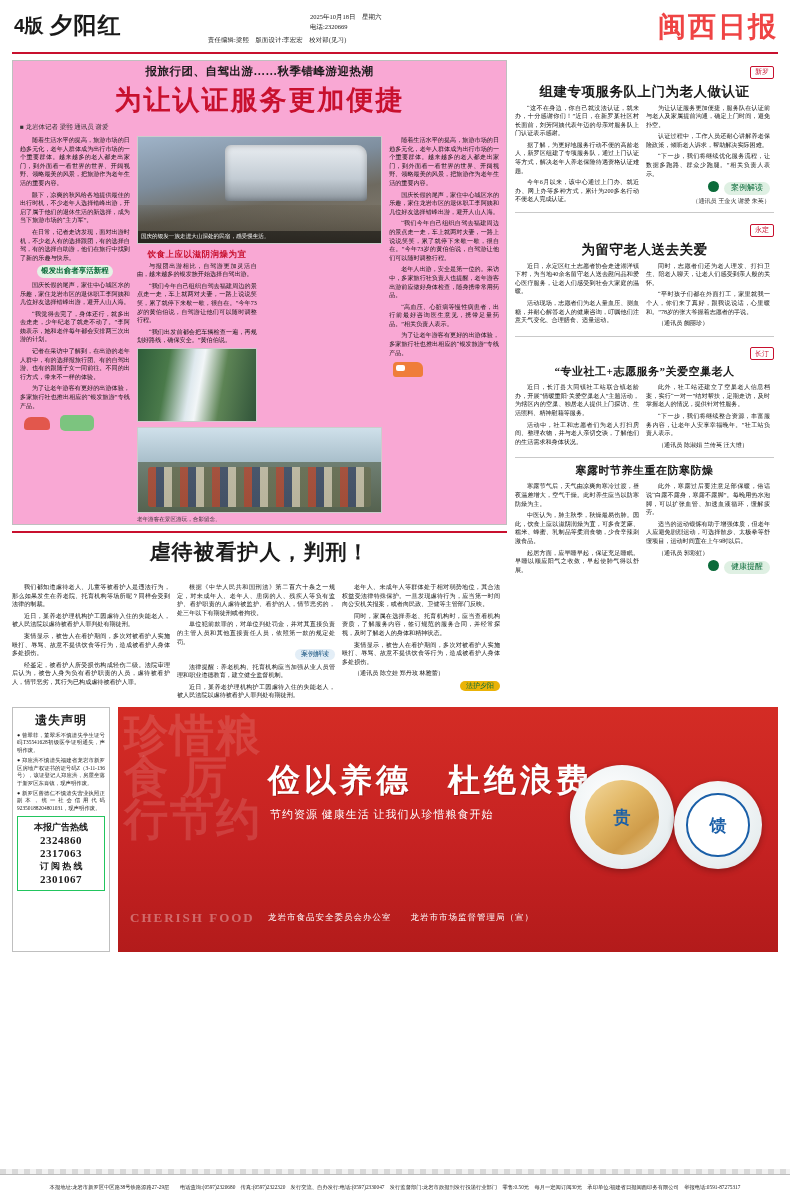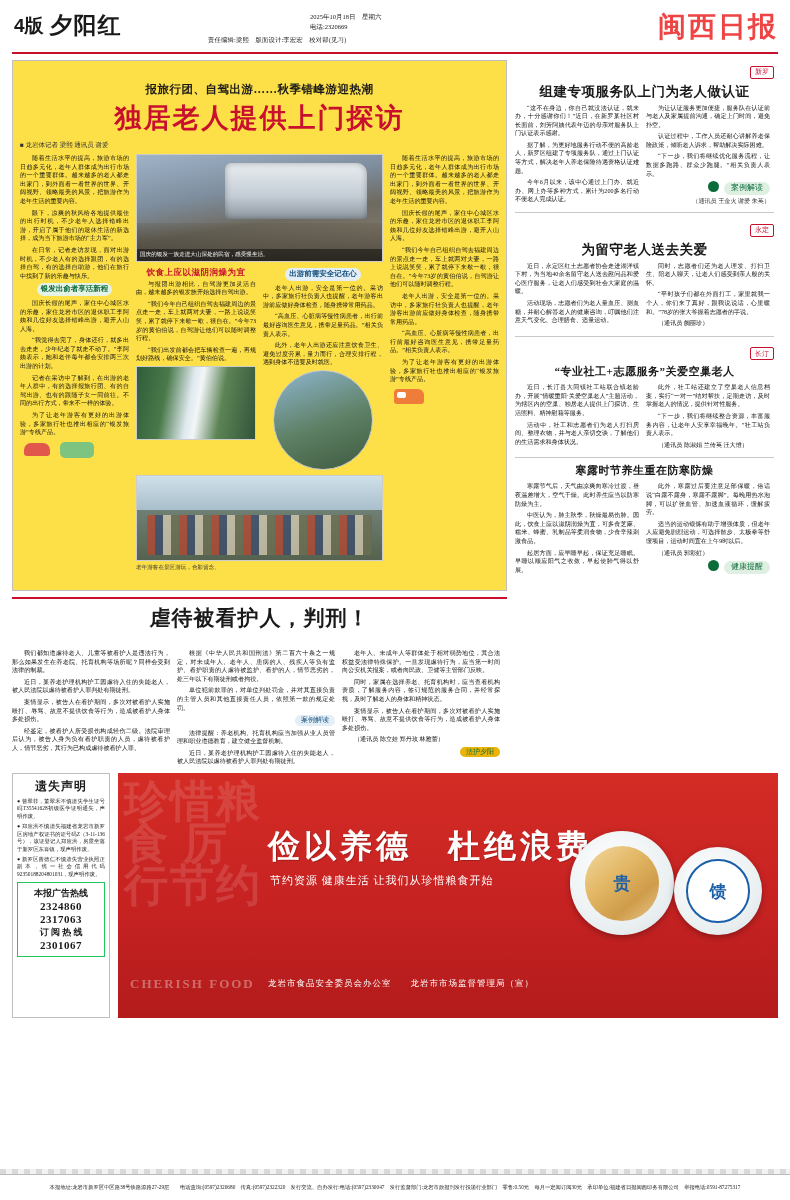--- a/index.html
+++ b/index.html
@@ -43,21 +43,21 @@
   }
   .mh-rule { position:absolute; left:12px; right:12px; top:52px; height:2px; background:#c8102e; }
 
   
   .content { display:flex; padding:4px 12px 0 12px; gap:8px; }
   .col-left { width:495px; }
   .col-right { width:259px; }
 
   
   .box {
-    border:1px solid #bfbfbf; padding:19px 7px; background:#fde047;
+    border:1px solid #bfbfbf; padding:1px 7px; background:#f9a8d4;
   }
   .kicker {
     font-size:11.5px; font-weight:bold; text-align:center; letter-spacing:0.5px;
     margin:2px 0 3px 0;
   }
   .headline-main {
     font-size:27px; font-weight:bold; color:#c8102e; text-align:center;
     letter-spacing:2px; margin:2px 0 5px 0;
   }
   .byline { font-size:6.5px; text-align:left; margin:0 0 4px 0; color:#333; }
@@ -232,21 +232,21 @@
     <div class="mh-title">闽西日报</div>
     <div class="mh-rule"></div>
   </div>
 
   <div class="content">
 
     <div class="col-left">
 
       <div class="box">
         <div class="kicker">报旅行团、自驾出游……秋季错峰游迎热潮</div>
-        <div class="headline-main">独居老人提供上门探访</div>
+        <div class="headline-main">为让认证服务更加便捷</div>
         <div class="byline">■ 龙岩体记者 梁熙 通讯员 谢爱</div>
 
         <div class="two-col">
 
           <div class="bodycol" style="width:112px">
             <p>随着生活水平的提高，旅游市场的日趋多元化，老年人群体成为出行市场的一个重要群体。越来越多的老人都走出家门，到外面看一看世界的世界、开阔视野、领略最美的风景，把旅游作为老年生活的重要内容。</p>
             <p>眼下，凉爽的秋风给各地提供最佳的出行时机，不少老年人选择错峰出游，开启了属于他们的退休生活的新选择，成为当下旅游市场的“主力军”。</p>
             <p>在日常，记者走访发现，面对出游时机，不少老人有的选择跟团，有的选择自驾，有的选择自助游，他们在旅行中找到了新的乐趣与快乐。</p>
             <div class="subhead-pill">银发出俞者享活新程</div>
             <p>国庆长假的尾声，家住中心城区水的乐趣，家住龙岩市区的退休职工李阿姨和几位好友选择错峰出游，避开人山人海。</p>
@@ -264,27 +264,20 @@
               <div class="photo-cap">国庆的银发一族走进大山深处的民宿，感受慢生活。</div>
             </div>
             <div class="two-col" style="margin-top:3px;">
               <div class="bodycol" style="width:120px">
                 <div class="subhead-red">饮食上应以滋阴润燥为宜</div>
                 <p>与报团出游相比，自驾游更加灵活自由，越来越多的银发族开始选择自驾出游。</p>
                 <p>“我们今年自己组织自驾去福建周边的景点走一走，车上就两对夫妻，一路上说说笑笑，累了就停下来歇一歇，很自在。”今年73岁的黄伯伯说，自驾游让他们可以随时调整行程。</p>
                 <p>“我们出发前都会把车辆检查一遍，再规划好路线，确保安全。”黄伯伯说。</p>
                 <div class="photo-waterfall"></div>
               </div>
-              <div class="bodycol" style="width:120px">
-                <div class="subhead-pill blue">出游前需安全记在心</div>
-                <p>老年人出游，安全是第一位的。采访中，多家旅行社负责人也提醒，老年游客出游前应做好身体检查，随身携带常用药品。</p>
-                <p>“高血压、心脏病等慢性病患者，出行前最好咨询医生意见，携带足量药品。”相关负责人表示。</p>
-                <p>此外，老年人出游还应注意饮食卫生、避免过度劳累，量力而行，合理安排行程，遇到身体不适要及时就医。</p>
-                <div class="photo-round"></div>
-              </div>
             </div>
             <div class="photo-group"></div>
             <div class="small-cap">老年游客在景区游玩，合影留念。</div>
           </div>
 
           <div class="bodycol" style="width:112px">
             <p>随着生活水平的提高，旅游市场的日趋多元化，老年人群体成为出行市场的一个重要群体。越来越多的老人都走出家门，到外面看一看世界的世界、开阔视野、领略最美的风景，把旅游作为老年生活的重要内容。</p>
             <p>国庆长假的尾声，家住中心城区水的乐趣，家住龙岩市区的退休职工李阿姨和几位好友选择错峰出游，避开人山人海。</p>
             <p>“我们今年自己组织自驾去福建周边的景点走一走，车上就两对夫妻，一路上说说笑笑，累了就停下来歇一歇，很自在。”今年73岁的黄伯伯说，自驾游让他们可以随时调整行程。</p>
             <p>老年人出游，安全是第一位的。采访中，多家旅行社负责人也提醒，老年游客出游前应做好身体检查，随身携带常用药品。</p>

